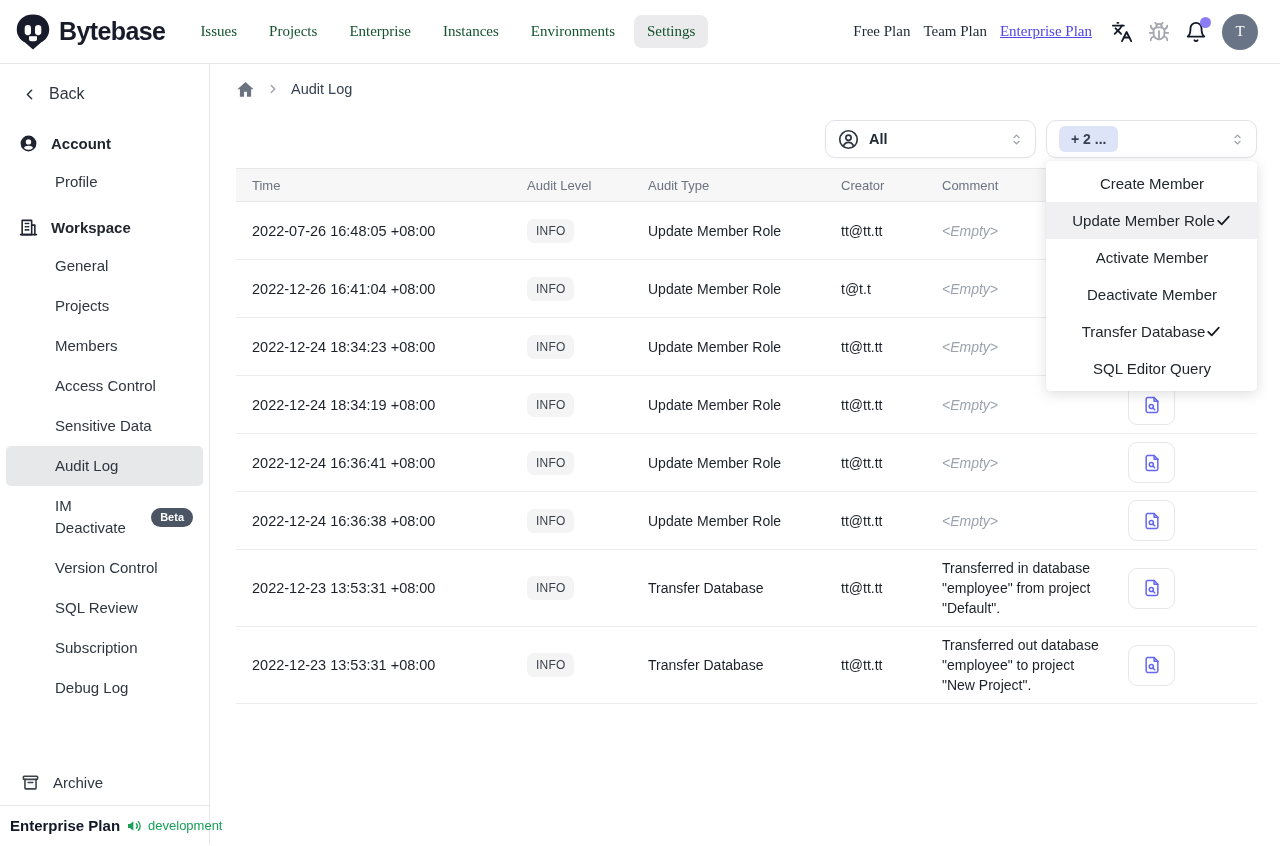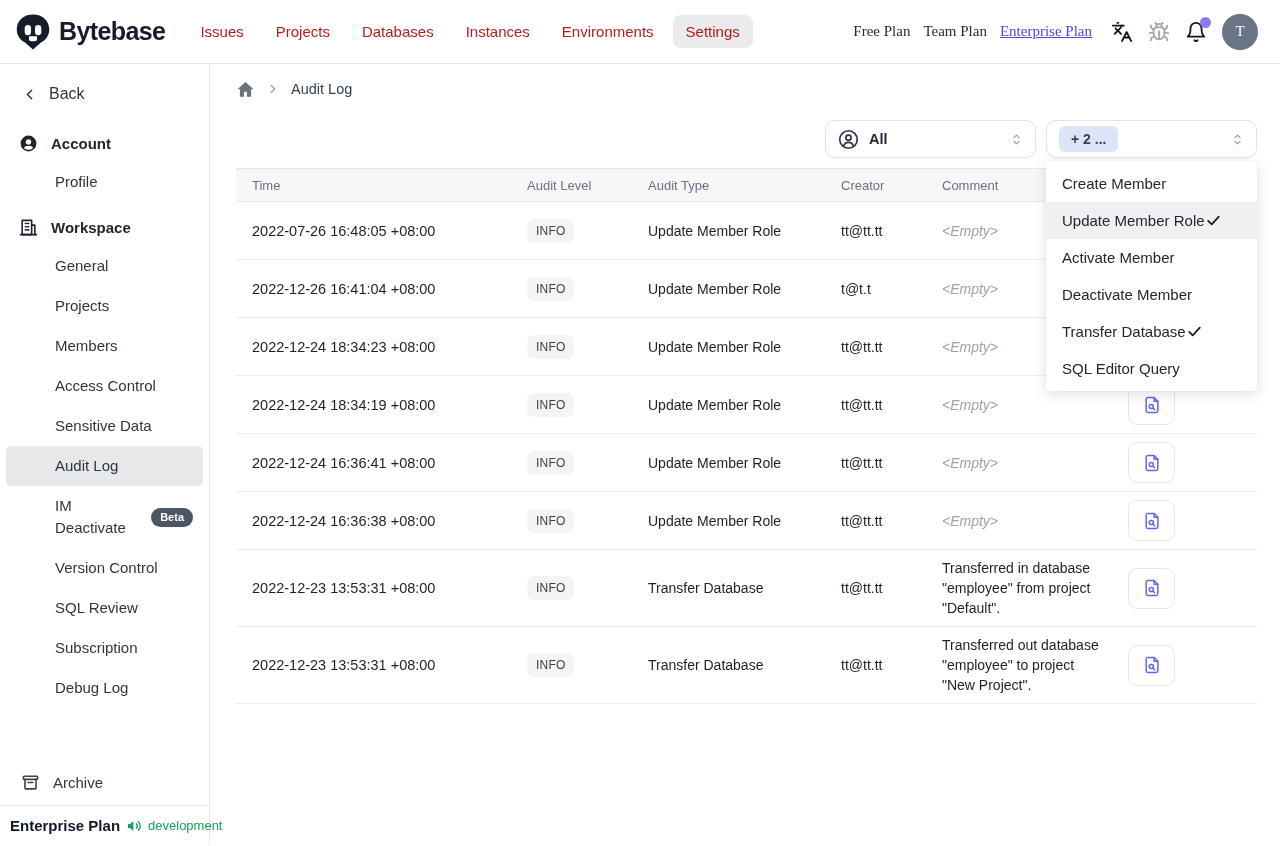--- a/index.html
+++ b/index.html
@@ -4,21 +4,21 @@
 <style>
   * { margin:0; padding:0; box-sizing:border-box; }
   html,body { width:1280px; height:846px; background:#fff; font-family:"Liberation Sans",sans-serif; overflow:hidden; color:#1f2937; }
 
   
   .navbar { height:64px; display:flex; align-items:center; padding:0 22px 0 14px; border-bottom:1px solid #e5e7eb; background:#fff; }
   .logo { display:flex; align-items:center; gap:7px; margin-right:22px; cursor:pointer; }
   .logo svg { width:38px; height:38px; }
   .logo-text { font-size:25px; font-weight:700; color:#181c2a; letter-spacing:-0.6px; }
   .nav-items { display:flex; align-items:center; gap:6px; }
-  .nav-item { padding:8px 13px; font-size:15px; color:#b91c1c; border-radius:8px; cursor:pointer; white-space:nowrap; }
+  .nav-item { padding:8px 13px; font-size:15px; color:#14532d; border-radius:8px; cursor:pointer; white-space:nowrap;font-family:Liberation Serif, serif; }
   .nav-item.active { background:#ebebee; }
   .nav-right { margin-left:auto; display:flex; align-items:center; gap:15px;font-family:Liberation Serif, serif; }
   .plan-links { display:flex; align-items:center; gap:13px; margin-right:4px; }
   .plan-label { font-size:15px; color:#1f2937; cursor:pointer; white-space:nowrap; }
   .plan-link { color:#4f46e5; text-decoration:underline; }
   .icon-btn { background:none; border:none; cursor:pointer; display:flex; align-items:center; padding:0; }
   .icon-btn svg { width:22px; height:22px; }
   .translate-ic { color:#111827; }
   .bug-ic { color:#a3a7ae; }
   .bell-wrap { position:relative; color:#111827; }
@@ -54,21 +54,21 @@
 
   .filter-row { display:flex; justify-content:flex-end; gap:10px; margin-top:20px; }
   .select { width:211px; height:38px; border:1px solid #e2e3e8; border-radius:10px; background:#fff; display:flex; align-items:center; padding:0 11px 0 12px; gap:10px; cursor:pointer; box-shadow:0 1px 2px rgba(0,0,0,.03);font-weight:bold; }
   .select .spacer { flex:1; }
   .select-value { font-size:14.5px; color:#1f2937; }
   .select .user-ic { width:21px; height:21px; color:#2b3440; }
   .updown-ic { width:15px; height:15px; color:#9aa0a8; }
   .pill { background:#dde4f8; border-radius:6px; padding:5px 12px; font-size:14px; color:#374151; }
   .type-select-wrap { position:relative; }
   .menu { position:absolute; top:41px; right:0; width:211px; background:#fff; border-radius:4px; box-shadow:0 3px 14px rgba(0,0,0,.13), 0 0 1px rgba(0,0,0,.1); padding:4px 0; z-index:20; }
-  .menu-item { display:flex; align-items:center; justify-content:flex-start; padding:0 15px 0 16px; height:37px; font-size:15px; color:#22272e; cursor:pointer; }
+  .menu-item { display:flex; align-items:center; justify-content:center; padding:0 15px 0 16px; height:37px; font-size:15px; color:#22272e; cursor:pointer; }
   .menu-item.highlighted { background:#f0f0f2; }
   .menu-item .check { display:flex; }
   .menu-item .check svg { width:17px; height:17px; color:#16191f; }
 
   
   .audit-table { margin-top:10px; }
   .t-grid { display:grid; grid-template-columns:275px 121px 193px 101px 186px 1fr; }
   .t-header { background:#f7f7f8; border-top:1px solid #e5e7eb; border-bottom:1px solid #e5e7eb; height:34px; align-items:center; }
   .th { font-size:13px; color:#6b7280; padding:0 16px; white-space:nowrap; }
   .t-row { border-bottom:1px solid #ededf0; align-items:center; min-height:55px; }
@@ -91,21 +91,21 @@
           <rect x="13.5" y="15" width="8" height="13" rx="4" fill="#fff"></rect>
           <rect x="26.5" y="15" width="8" height="13" rx="4" fill="#fff"></rect>
           <path fill="#fff" d="M19 29.5h10v4.2c0 2.6-10 2.6-10 0z"></path>
         </svg>
     </span>
     <span class="logo-text">Bytebase</span>
   </div>
   <div class="nav-items">
       <div class="nav-item">Issues</div>
       <div class="nav-item">Projects</div>
-      <div class="nav-item">Databases</div>
+      <div class="nav-item">Enterprise</div>
       <div class="nav-item">Instances</div>
       <div class="nav-item">Environments</div>
       <div class="nav-item active">Settings</div>
     </div>
   <div class="nav-right">
     <div class="plan-links plan-links-box">
         <span class="plan-label">Free Plan</span>
         <span class="plan-label">Team Plan</span>
         <span class="plan-label plan-link">Enterprise Plan</span>
       </div>

